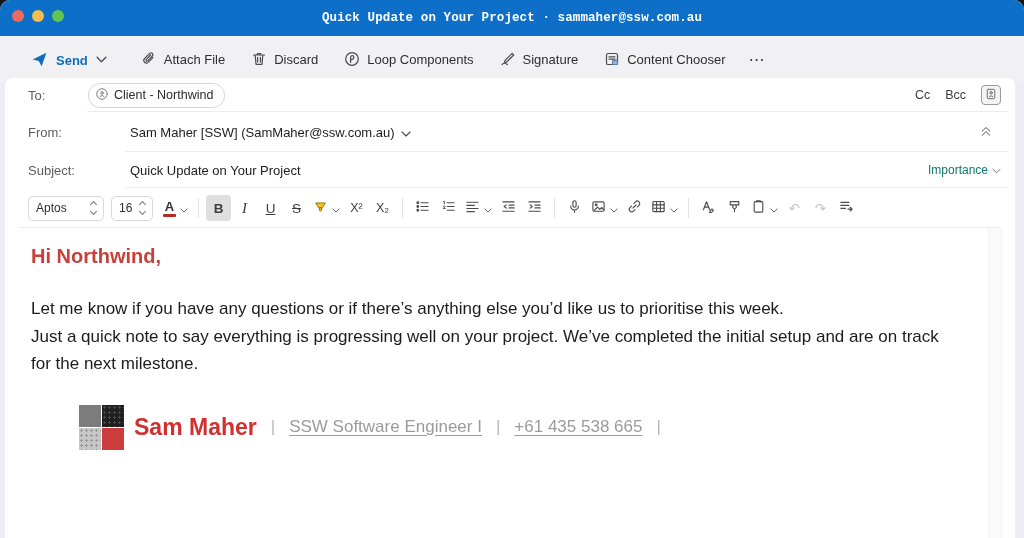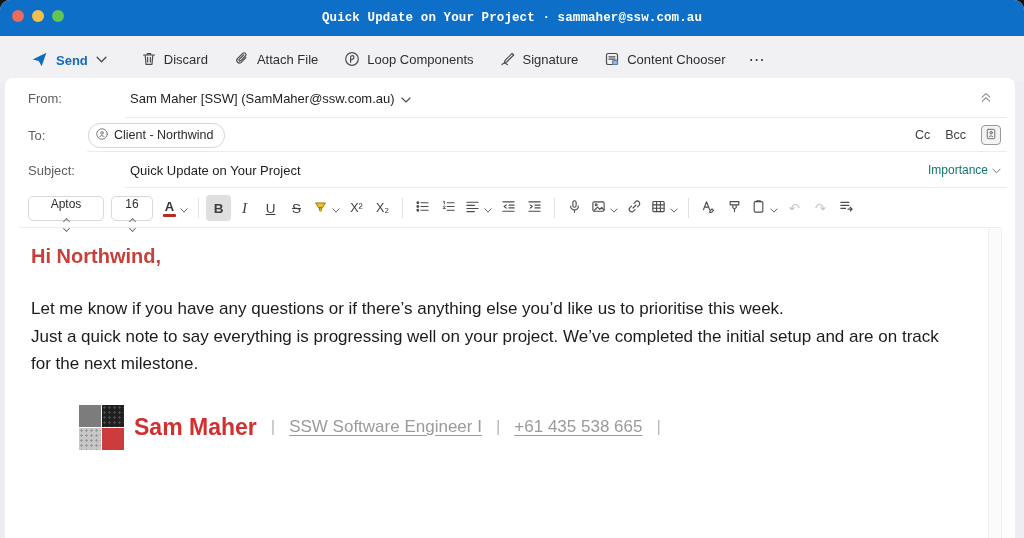--- a/index.html
+++ b/index.html
@@ -53,21 +53,21 @@
               display:flex; align-items:center; justify-content:center; background:#f4f4f4; }
   .importance { display:flex; align-items:center; gap:4px; font-size:12px; color:#0f766e; }
 
   
   .fmtbar { height:40px; display:flex; align-items:center; padding:0 10px 0 23px; gap:1px;
             position:relative; }
   .fmtbar::after { content:""; position:absolute; bottom:0; left:14px; right:14px;
                    height:1px; background:#ededed; }
   .select { border:1px solid #d8d8d8; border-radius:5px; height:25px; display:flex;
             align-items:center; padding:0 7px; font-size:12px; color:#2e2e2e; gap:8px;
-            margin-right:6px; background:#fff;flex-direction:column; }
+            margin-right:6px; background:#fff; }
   .font-select { width:76px; justify-content:space-between; }
   .size-select { width:42px; justify-content:space-between; }
   .stepper { display:flex; flex-direction:column; gap:2px; }
   .stepper i { display:block; width:5px; height:5px; border-right:1.3px solid #777;
                border-bottom:1.3px solid #777; }
   .stepper i.up { transform:rotate(-135deg); } .stepper i.dn { transform:rotate(45deg); }
   .fbtn { min-width:25px; height:26px; display:flex; align-items:center; justify-content:center;
           border-radius:4px; font-size:13.5px; color:#3e3e3e; padding:0 3px; }
   .fbtn.active { background:#dfdfdf; }
   .fbtn .glyph-b { font-weight:800; }
@@ -139,33 +139,33 @@
       <span class="chev">
         <svg class="ico" width="11" height="7" viewBox="0 0 10 6">
             <path d="M1 1l4 4 4-4"></path>
           </svg>
       </span>
     </div>
 
     <div class="cmd-btn">
       <span>
         <svg class="ico" width="16" height="16" viewBox="0 0 16 16">
+          <path d="M11.9 6.7 7.2 11.4a2.7 2.7 0 0 1-3.8-3.8l5.3-5.3a1.9 1.9 0 0 1 2.7 2.7L6.6 9.8a1 1 0 0 1-1.4-1.4l4.4-4.4"></path>
+        </svg>
+      </span>
+      <span>Attach File</span>
+    </div>
+
+    <div class="cmd-btn">
+      <span>
+        <svg class="ico" width="16" height="16" viewBox="0 0 16 16">
           <path d="M2.5 4h11M6.3 4V2.7h3.4V4M4.2 4l.8 9.3h6l.8-9.3M6.6 6.4v4.6M9.4 6.4v4.6"></path>
         </svg>
       </span>
       <span>Discard</span>
-    </div>
-
-    <div class="cmd-btn">
-      <span>
-        <svg class="ico" width="16" height="16" viewBox="0 0 16 16">
-          <path d="M11.9 6.7 7.2 11.4a2.7 2.7 0 0 1-3.8-3.8l5.3-5.3a1.9 1.9 0 0 1 2.7 2.7L6.6 9.8a1 1 0 0 1-1.4-1.4l4.4-4.4"></path>
-        </svg>
-      </span>
-      <span>Attach File</span>
     </div>
 
     <div class="cmd-btn">
       <span>
         <svg class="ico" width="16" height="16" viewBox="0 0 16 16">
           <circle cx="8" cy="8" r="6.3"></circle>
           <path d="M6.6 11.3V6.4c0-2.3 3.3-2.3 3.3 0s-3.3 2.2-3.3 2.2"></path>
         </svg>
       </span>
       <span>Loop Components</span>
@@ -190,40 +190,20 @@
       </span>
       <span>Content Chooser</span>
     </div>
 
     <div class="cmd-btn overflow-btn">
       <span>⋯</span>
     </div>
   </div>
 
   <div class="card">
-
-    <div class="row row-from">
-      <span class="row-label">From:</span>
-      <div class="row-value">
-        <span>Sam Maher [SSW] (SamMaher@ssw.com.au)</span>
-        <span>
-          <svg class="ico thin" width="10" height="6" viewBox="0 0 10 6">
-              <path d="M1 1l4 4 4-4"></path>
-            </svg>
-        </span>
-      </div>
-      <span class="row-spacer"></span>
-      <div style="padding:4px 8px">
-        <span>
-          <svg class="ico thin" width="14" height="12" viewBox="0 0 16 14">
-            <path d="M3.5 7.2 8 3l4.5 4.2M3.5 12 8 7.8l4.5 4.2"></path>
-          </svg>
-        </span>
-      </div>
-    </div>
 
     <div class="row row-to">
       <span class="row-label">To:</span>
       <div class="chip">
         <span>
           <svg class="ico thin" width="14" height="14" viewBox="0 0 16 16" style="stroke:#7a7a7a">
             <circle cx="8" cy="8" r="6"></circle>
             <circle cx="8" cy="6.7" r="1.5"></circle>
             <path d="M5.4 11.1c.5-1.8 4.7-1.8 5.2 0"></path>
           </svg>
@@ -239,20 +219,40 @@
             <svg class="ico thin" width="12" height="12" viewBox="0 0 16 16" style="stroke:#555">
               <rect x="3" y="1.8" width="10" height="12.4" rx="1.4"></rect>
               <circle cx="8" cy="6.3" r="1.7"></circle>
               <path d="M5.4 11.8c.5-1.9 4.7-1.9 5.2 0"></path>
             </svg>
           </span>
         </span>
       </div>
     </div>
 
+    <div class="row row-from">
+      <span class="row-label">From:</span>
+      <div class="row-value">
+        <span>Sam Maher [SSW] (SamMaher@ssw.com.au)</span>
+        <span>
+          <svg class="ico thin" width="10" height="6" viewBox="0 0 10 6">
+              <path d="M1 1l4 4 4-4"></path>
+            </svg>
+        </span>
+      </div>
+      <span class="row-spacer"></span>
+      <div style="padding:4px 8px">
+        <span>
+          <svg class="ico thin" width="14" height="12" viewBox="0 0 16 14">
+            <path d="M3.5 7.2 8 3l4.5 4.2M3.5 12 8 7.8l4.5 4.2"></path>
+          </svg>
+        </span>
+      </div>
+    </div>
+
     <div class="row row-subject">
       <span class="row-label">Subject:</span>
       <span class="row-value subject-value">Quick Update on Your Project</span>
       <span class="row-spacer"></span>
       <div class="importance">
         <span>Importance</span>
         <span>
           <svg class="ico thin" width="9" height="6" viewBox="0 0 10 6" style="stroke:#777">
               <path d="M1 1l4 4 4-4"></path>
             </svg>

